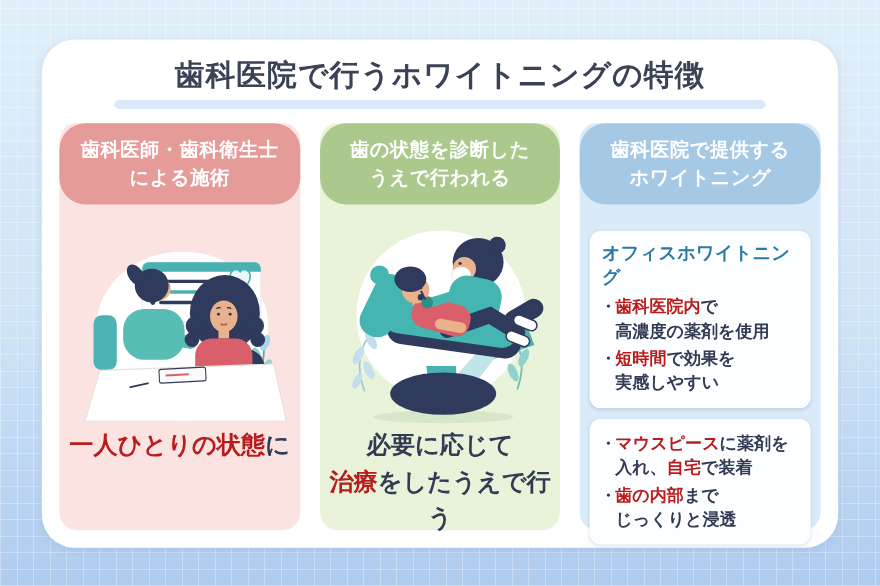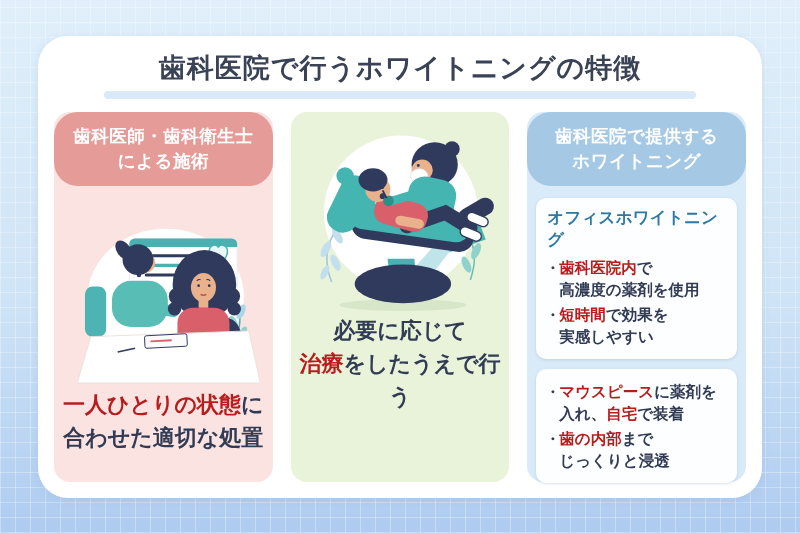--- a/index.html
+++ b/index.html
@@ -39,21 +39,21 @@
   }
   .hdr-pink{background:#e59b97;}
   .hdr-green{background:#abc98d;}
   .hdr-blue{background:#a5c9e5;}
   .illus{display:block;margin:4px auto 0;width:210px;height:198px;}
   .caption{
     text-align:center;font-size:22px;font-weight:800;line-height:1.5;
     color:#323b54;margin-top:0;
   }
   .red{color:#b91c1c;}
-  .cards{padding:12px 9px 0;}
+  .cards{padding:24px 9px 0;}
   .mini-card{
     background:#fdfeff;border-radius:10px;padding:9px 9px 11px;margin-bottom:10px;
     box-shadow:0 1px 3px rgba(90,125,165,0.22);
   }
   .mini-title{
     color:#2c7aa3;font-size:16.5px;font-weight:800;margin:0 0 6px 2px;letter-spacing:0.2px;
   }
   .bullet{display:flex;margin-top:3px;}
   .bullet-marker{
     width:14px;flex:none;color:#323b54;font-weight:800;font-size:15px;line-height:1.42;
@@ -138,25 +138,26 @@
             <g transform="rotate(-3 112 156)">
               <rect x="90" y="150" width="44" height="13" rx="2" fill="#fbfbfb" stroke="#2f3a5c" stroke-width="1"></rect>
               <line x1="96" y1="156" x2="118" y2="156" stroke="#d95f6b" stroke-width="2"></line>
             </g>
             <line x1="62" y1="168" x2="80" y2="164" stroke="#2f3a5c" stroke-width="1.6"></line>
           </g>
         </svg>
 
         <p class="caption">
           <span class="red">一人ひとりの状態</span><span>に</span><br>
-          <span>合わせた適切な処置</span>
         </p>
       </div>
 
       <div class="col col-green">
+        <div class="col-header hdr-green">歯の状態を診断した
+うえで行われる</div>
 
         <svg class="illus" viewBox="0 0 218 205">
           <ellipse cx="112" cy="196" rx="66" ry="6" fill="rgba(120,160,110,0.15)"></ellipse>
           <ellipse cx="110" cy="100" rx="80" ry="80" fill="#ffffff"></ellipse>
 
           <g>
             <path d="M38,172 C28,146 34,128 46,114" stroke="#9fc6db" stroke-width="1.6" fill="none"></path>
             <ellipse cx="44" cy="124" rx="4" ry="9" fill="#c3dfee" transform="rotate(-30 44 124)"></ellipse>
             <ellipse cx="32" cy="138" rx="4" ry="9" fill="#c3dfee" transform="rotate(28 32 138)"></ellipse>
             <ellipse cx="42" cy="152" rx="4" ry="9" fill="#c3dfee" transform="rotate(-26 42 152)"></ellipse>

